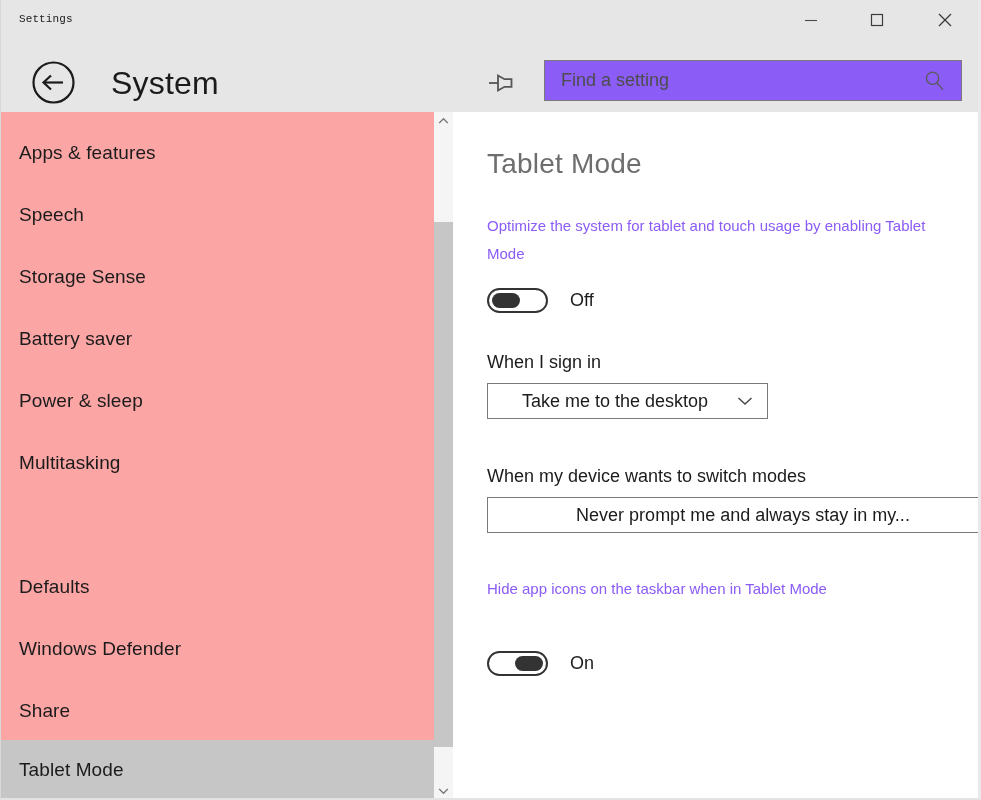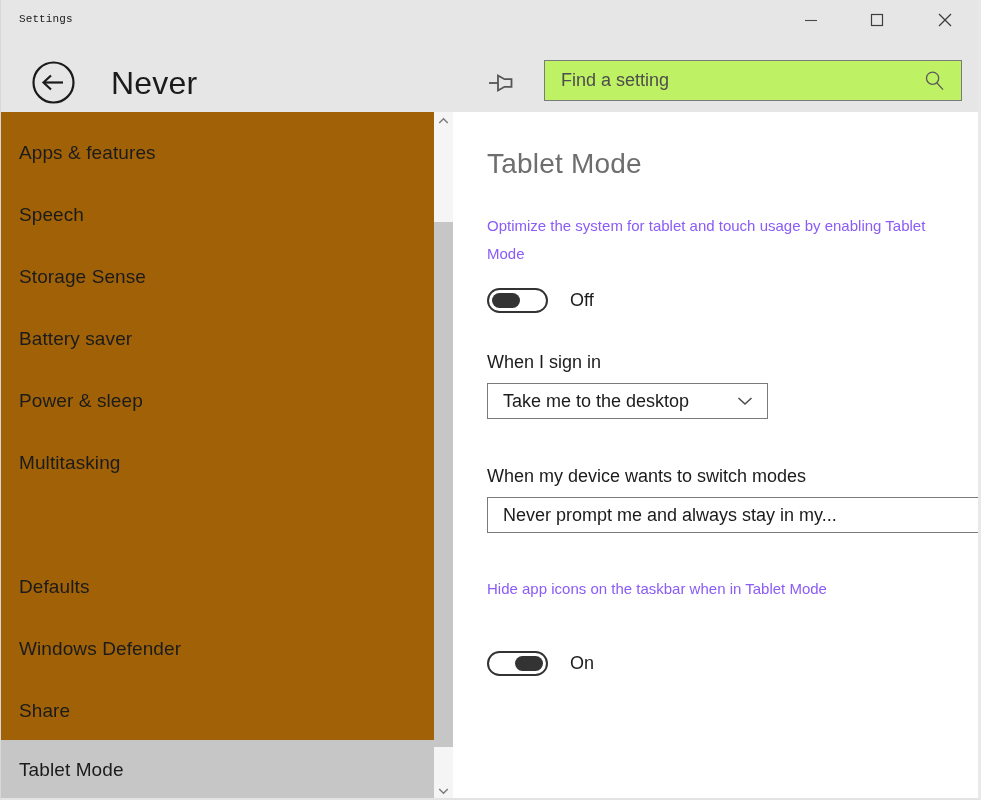--- a/index.html
+++ b/index.html
@@ -90,21 +90,21 @@
     cursor: default;
   }
 
   #search-box {
     position: absolute;
     left: 544px;
     top: 60px;
     width: 418px;
     height: 41px;
     border: 1.6px solid #7a7a7a;
-    background: #bef264;
+    background: #8b5cf6;
     box-sizing: border-box;
     display: flex;
     align-items: center;
     cursor: text;
   }
   #search-input {
     border: none;
     outline: none;
     background: transparent;
     font-family: "Liberation Sans", sans-serif;
@@ -137,21 +137,21 @@
     background: #ffffff;
   }
 
   
   #sidebar {
     position: absolute;
     left: 0;
     top: 0;
     width: 434px;
     height: 688px;
-    background: #a16207;
+    background: #fca5a5;
     overflow: hidden;
   }
   .nav-item {
     position: absolute;
     left: 0;
     width: 434px;
     height: 62px;
     display: flex;
     align-items: center;
     box-sizing: border-box;
@@ -296,20 +296,21 @@
     align-items: center;
     cursor: default;
   }
   .dropdown .dd-value {
     margin-left: 15px;
     font-size: 18px;
     color: #1b1b1b;
     white-space: nowrap;
     flex: 1 1 auto;
     overflow: hidden;
+    text-align: center;
   }
   .dropdown .dd-chevron {
     flex: 0 0 auto;
     margin-right: 14px;
     margin-left: 10px;
     display: flex;
     align-items: center;
   }
   #dropdown-signin { top: 271px; width: 281px; }
   #dropdown-switch-modes { top: 385px; width: 537px; }
@@ -354,21 +355,21 @@
     </div>
 
     <div id="back-button">
       <svg width="45" height="45" viewBox="0 0 45 45">
         <circle cx="22.5" cy="22.5" r="20" fill="none" stroke="#1b1b1b" stroke-width="2.2"></circle>
         <line x1="32" y1="22.5" x2="13.5" y2="22.5" stroke="#1b1b1b" stroke-width="2.2"></line>
         <polyline points="20,15.5 12.5,22.5 20,29.5" fill="none" stroke="#1b1b1b" stroke-width="2.2" stroke-linejoin="miter" stroke-linecap="butt"></polyline>
       </svg>
     </div>
 
-    <div id="page-title">Never</div>
+    <div id="page-title">System</div>
 
     <div id="pin-button">
       <svg width="30" height="26" viewBox="0 0 30 26">
         <line x1="1" y1="13" x2="10" y2="13" stroke="#555555" stroke-width="1.8"></line>
         <path d="M10 5.5 L10 20.5 L16.5 16.8 L23.5 16.8 L23.5 9.2 L16.5 9.2 Z" fill="none" stroke="#555555" stroke-width="1.8" stroke-linejoin="miter"></path>
       </svg>
     </div>
 
     <div id="search-box">
       <input id="search-input" type="text" placeholder="Find a setting" style="">

